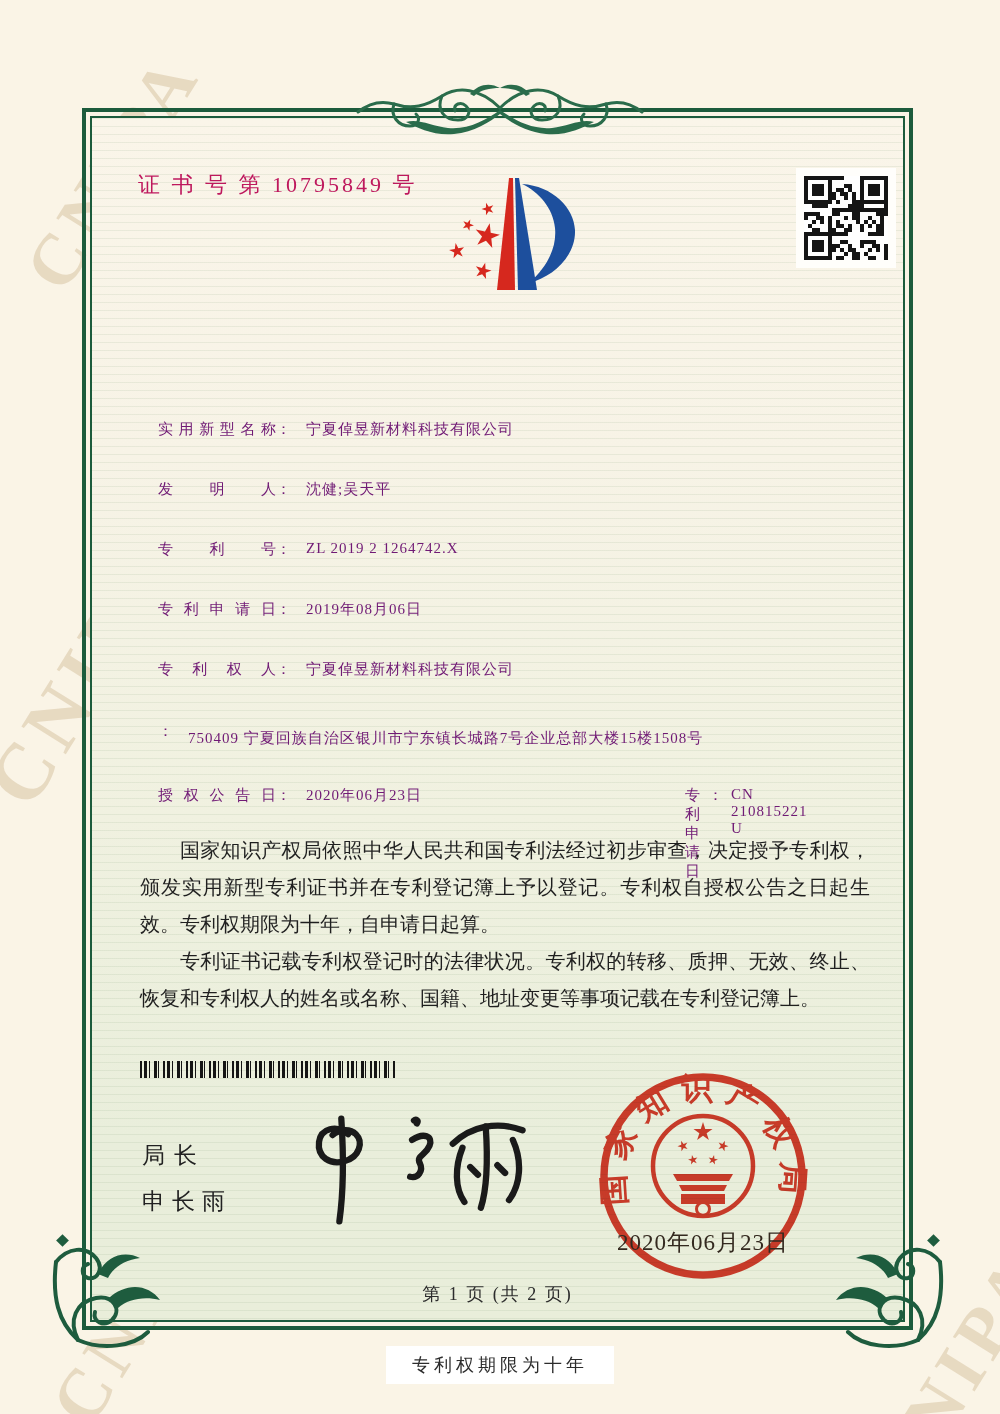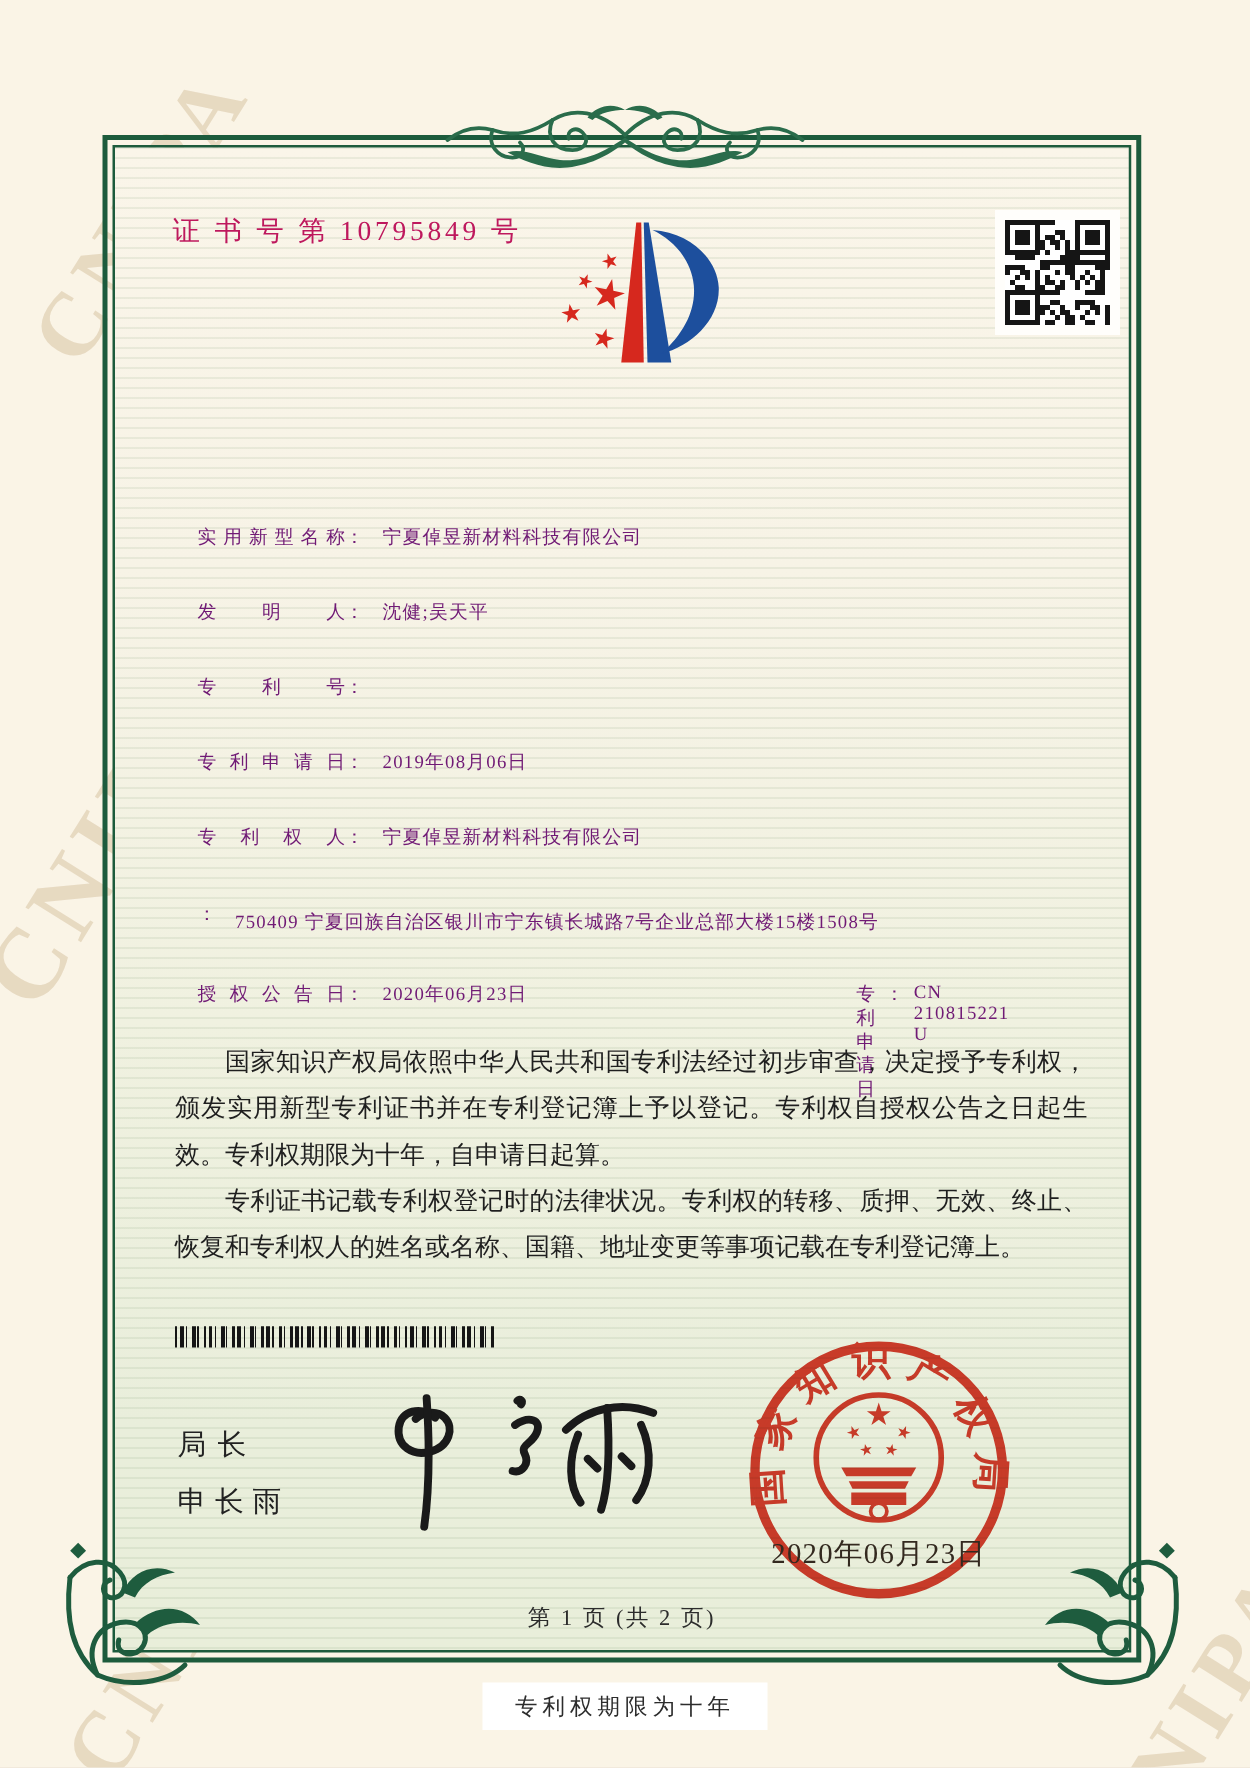--- a/index.html
+++ b/index.html
@@ -622,20 +622,21 @@
     <span class="val">宁夏倬昱新材料科技有限公司</span>
   </div>
   <div class="row r1">
     <span class="lbl">发明人</span>
       <span class="colon">：</span>
     <span class="val">沈健;吴天平</span>
   </div>
   <div class="row r2">
     <span class="lbl">专利号</span>
       <span class="colon">：</span>
+    <span class="val">ZL 2019 2 1264742.X</span>
   </div>
   <div class="row r3">
     <span class="lbl">专利申请日</span>
       <span class="colon">：</span>
     <span class="val">2019年08月06日</span>
   </div>
   <div class="row r4">
     <span class="lbl">专利权人</span>
       <span class="colon">：</span>
     <span class="val">宁夏倬昱新材料科技有限公司</span>

